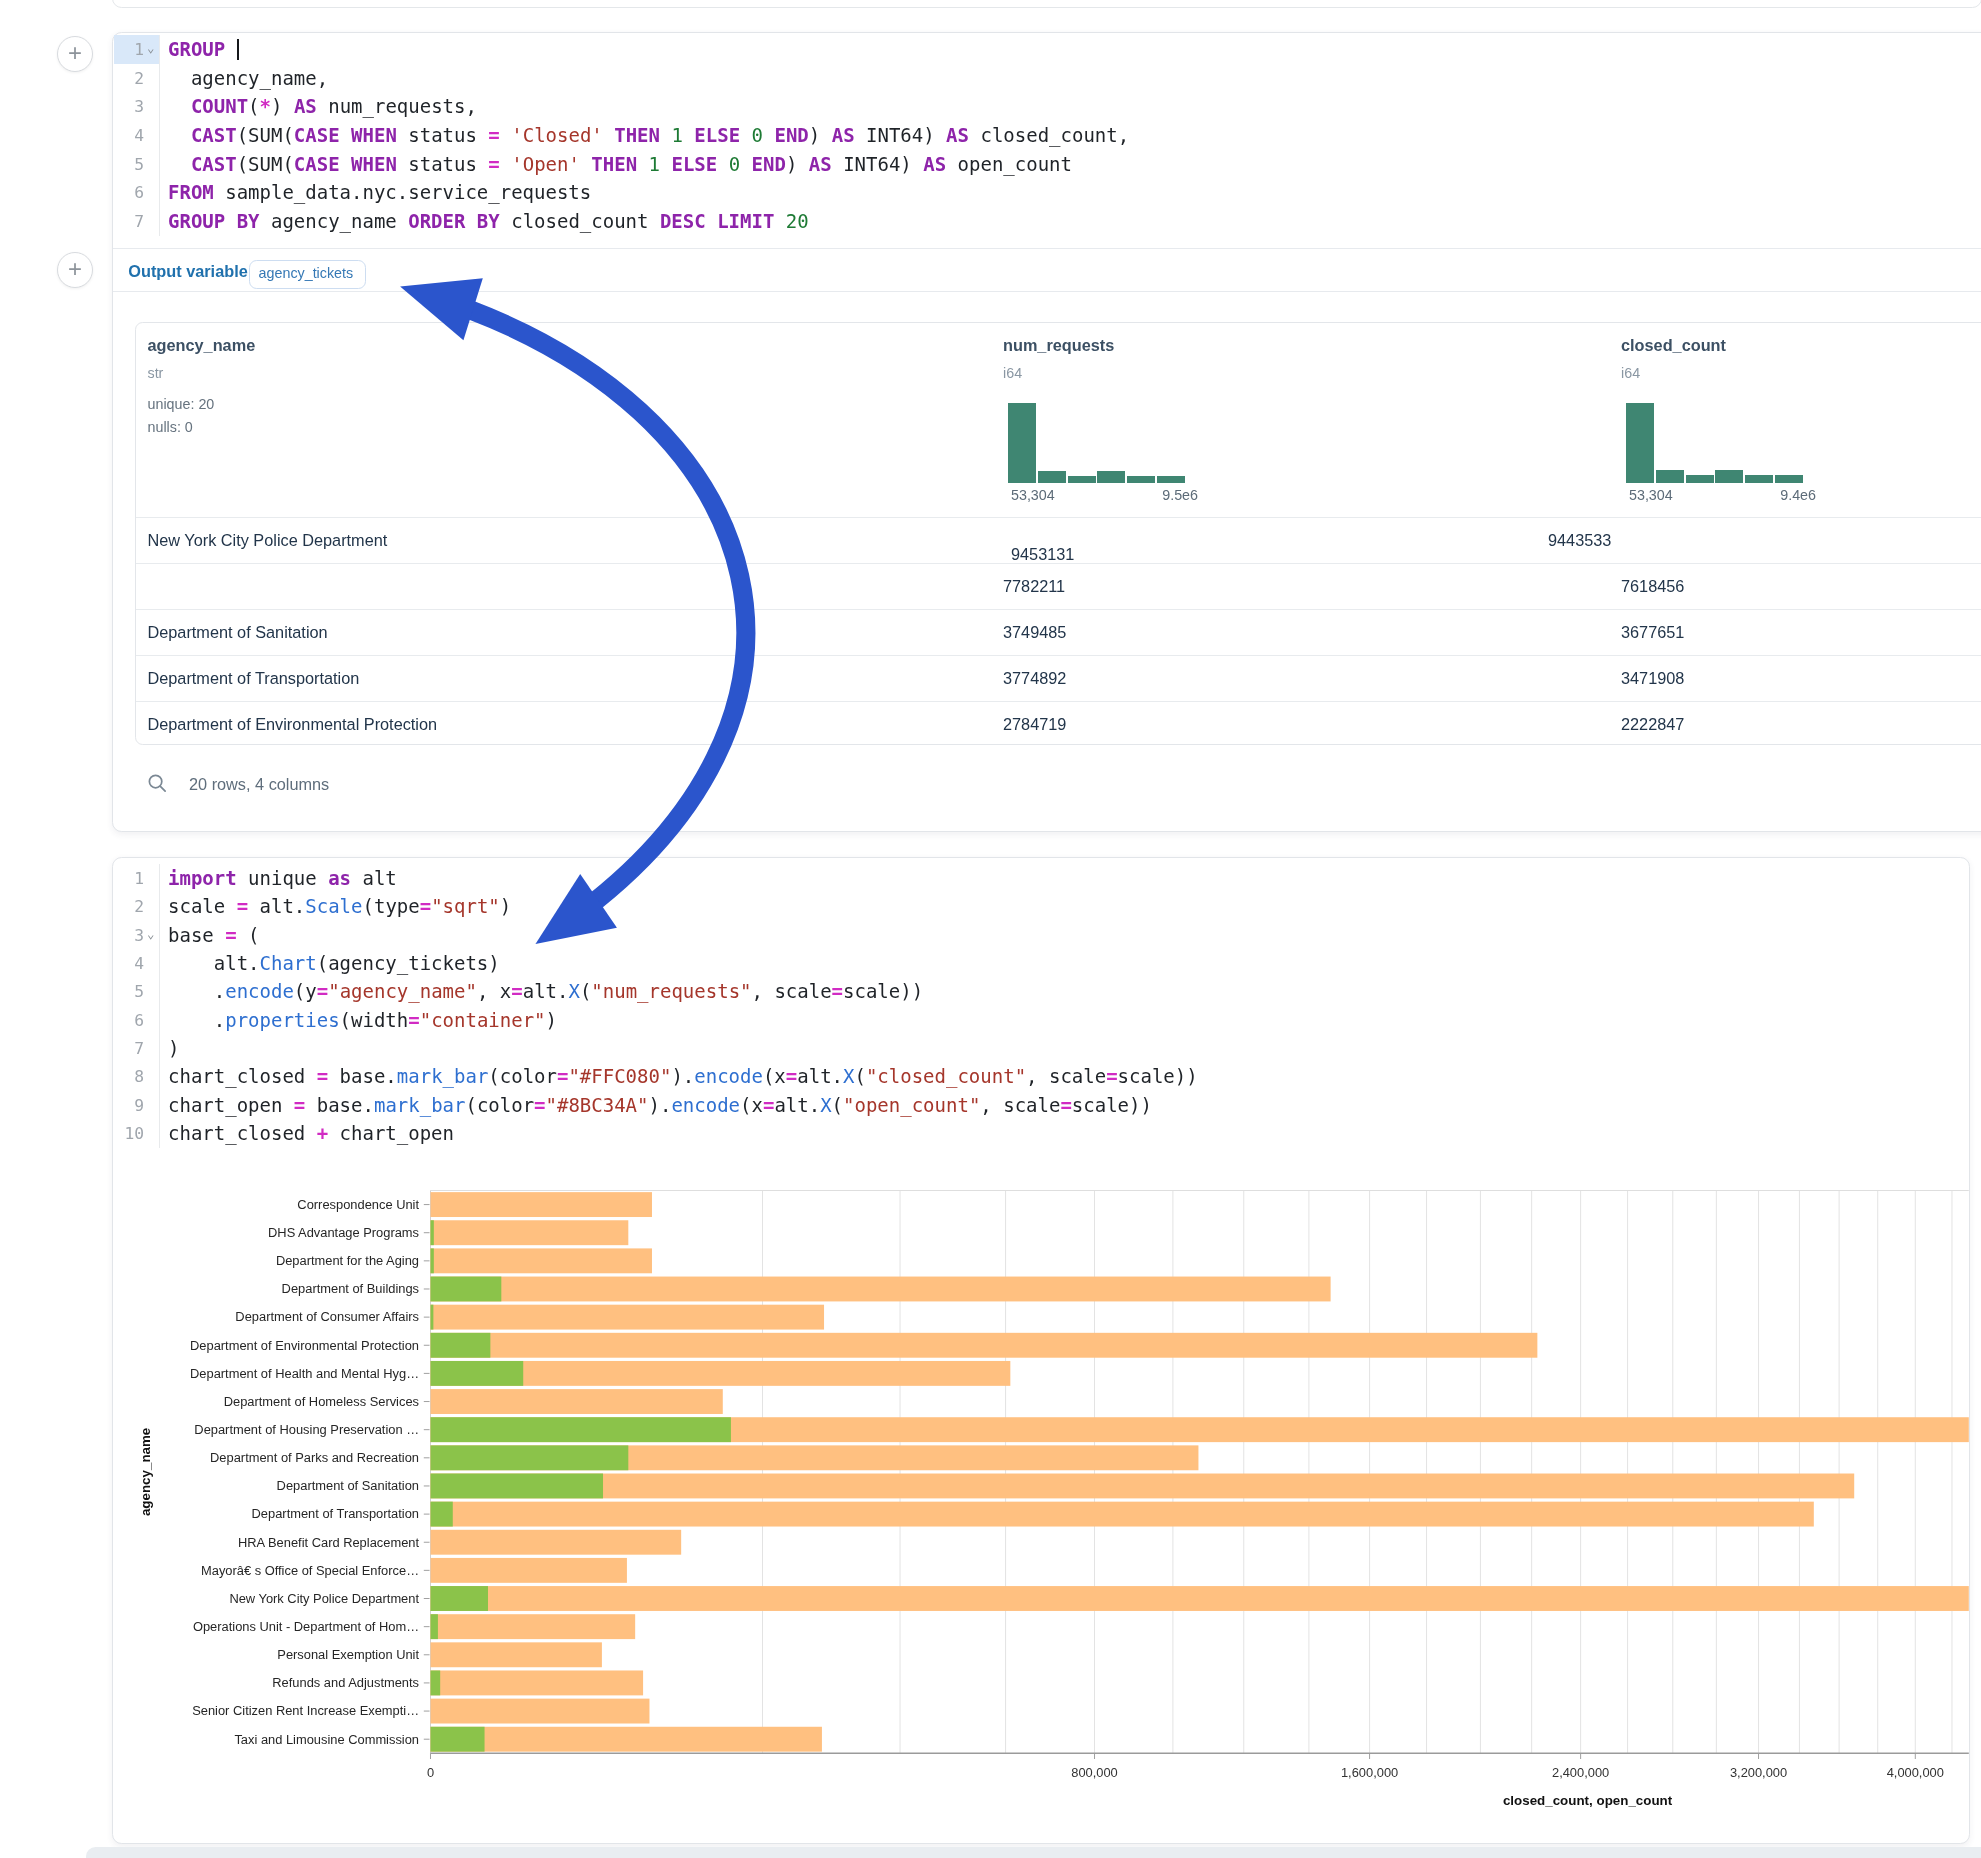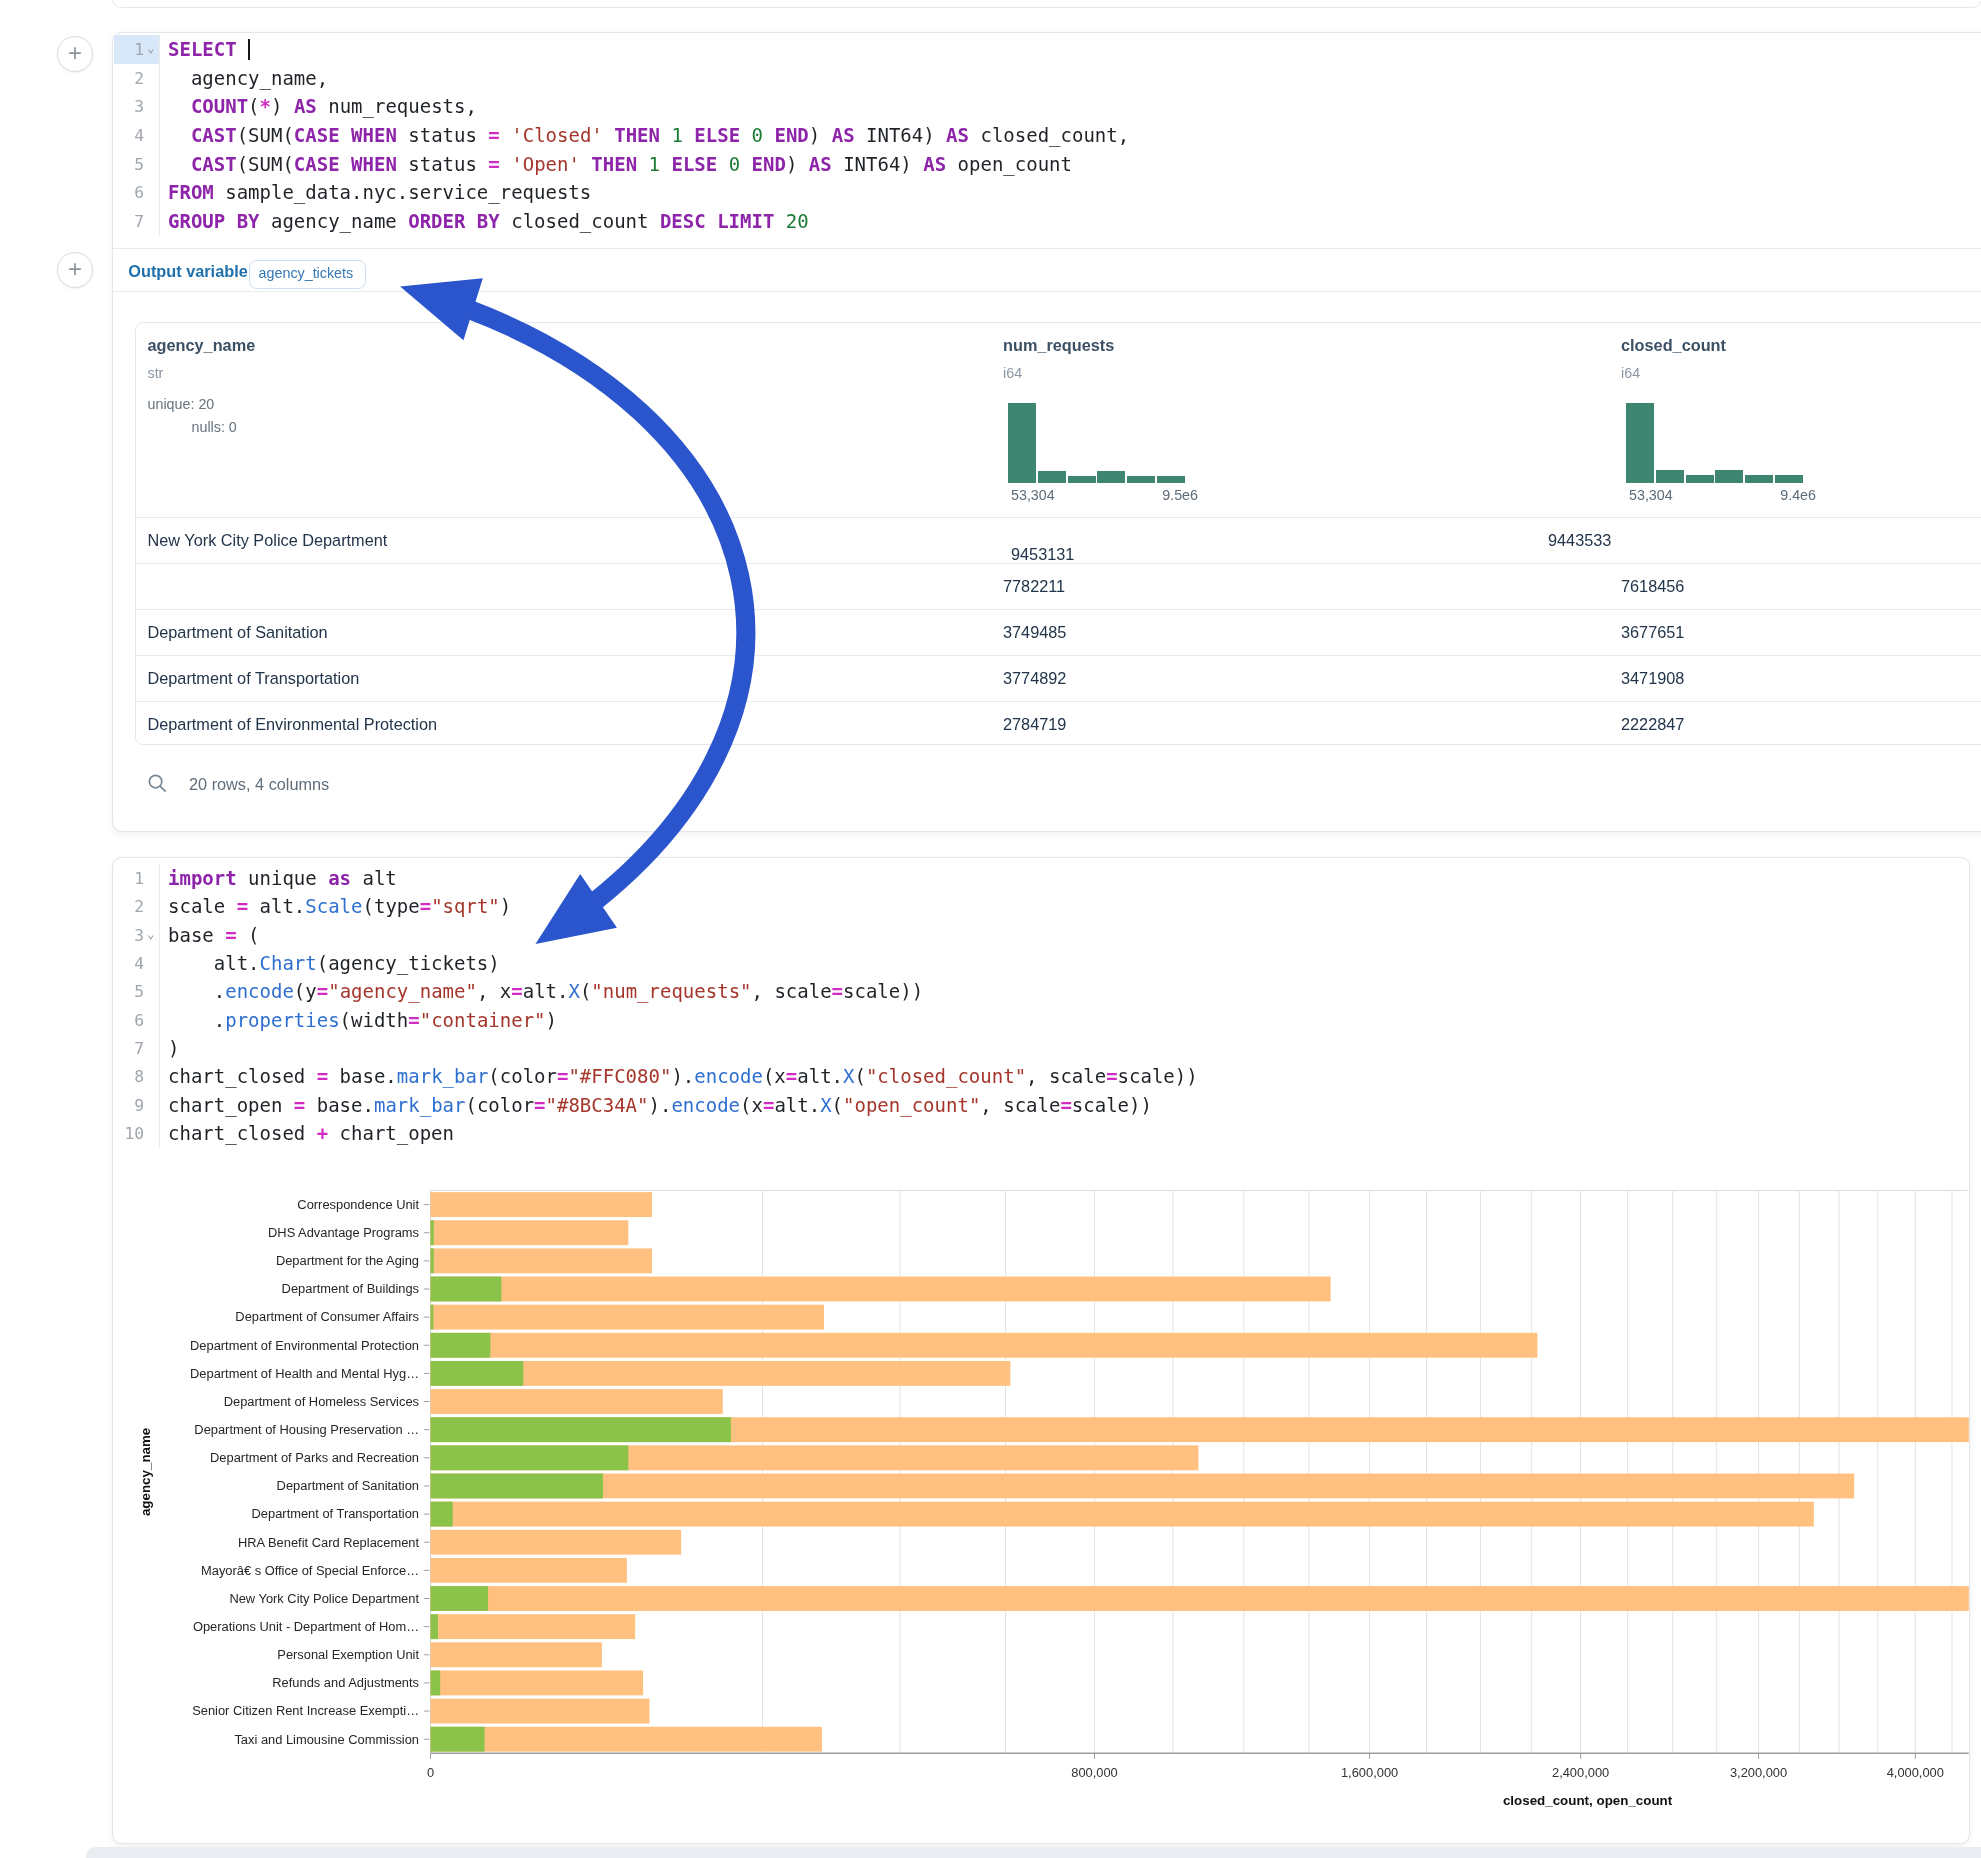--- a/index.html
+++ b/index.html
@@ -68,42 +68,42 @@
   <div class="plus-btn" id="plus1">
     <span>+</span>
   </div>
   <div class="plus-btn" id="plus2">
     <span>+</span>
   </div>
 
   <div class="cell" id="cell1">
     <div id="sql-code">
         <div class="gutter-active" style="top: 1.9px;"></div>
-        <div class="code-line" style="top: 1.9px;"><span class="ln">1</span><span class="fold-ic">⌄</span><span class="code-text"><span class="tk-k">SELECT</span><span class="tk-t"> </span><span class="caret"></span></span></div>
+        <div class="code-line" style="top: 1.9px;"><span class="ln">1</span><span class="fold-ic">⌄</span><span class="code-text"><span class="tk-k">GROUP</span><span class="tk-t"> </span><span class="caret"></span></span></div>
         <div class="code-line" style="top: 31px;"><span class="ln">2</span><span class="code-text"><span class="tk-t">  agency_name,</span></span></div>
         <div class="code-line" style="top: 59px;"><span class="ln">3</span><span class="code-text"><span class="tk-t">  </span><span class="tk-k">COUNT</span><span class="tk-t">(</span><span class="tk-o">*</span><span class="tk-t">) </span><span class="tk-k">AS</span><span class="tk-t"> num_requests,</span></span></div>
         <div class="code-line" style="top: 88px;"><span class="ln">4</span><span class="code-text"><span class="tk-t">  </span><span class="tk-k">CAST</span><span class="tk-t">(SUM(</span><span class="tk-k">CASE</span><span class="tk-t"> </span><span class="tk-k">WHEN</span><span class="tk-t"> status </span><span class="tk-o">=</span><span class="tk-t"> </span><span class="tk-s">'Closed'</span><span class="tk-t"> </span><span class="tk-k">THEN</span><span class="tk-t"> </span><span class="tk-n">1</span><span class="tk-t"> </span><span class="tk-k">ELSE</span><span class="tk-t"> </span><span class="tk-n">0</span><span class="tk-t"> </span><span class="tk-k">END</span><span class="tk-t">) </span><span class="tk-k">AS</span><span class="tk-t"> INT64) </span><span class="tk-k">AS</span><span class="tk-t"> closed_count,</span></span></div>
         <div class="code-line" style="top: 117px;"><span class="ln">5</span><span class="code-text"><span class="tk-t">  </span><span class="tk-k">CAST</span><span class="tk-t">(SUM(</span><span class="tk-k">CASE</span><span class="tk-t"> </span><span class="tk-k">WHEN</span><span class="tk-t"> status </span><span class="tk-o">=</span><span class="tk-t"> </span><span class="tk-s">'Open'</span><span class="tk-t"> </span><span class="tk-k">THEN</span><span class="tk-t"> </span><span class="tk-n">1</span><span class="tk-t"> </span><span class="tk-k">ELSE</span><span class="tk-t"> </span><span class="tk-n">0</span><span class="tk-t"> </span><span class="tk-k">END</span><span class="tk-t">) </span><span class="tk-k">AS</span><span class="tk-t"> INT64) </span><span class="tk-k">AS</span><span class="tk-t"> open_count</span></span></div>
         <div class="code-line" style="top: 145px;"><span class="ln">6</span><span class="code-text"><span class="tk-k">FROM</span><span class="tk-t"> sample_data.nyc.service_requests</span></span></div>
         <div class="code-line" style="top: 174px;"><span class="ln">7</span><span class="code-text"><span class="tk-k">GROUP BY</span><span class="tk-t"> agency_name </span><span class="tk-k">ORDER BY</span><span class="tk-t"> closed_count </span><span class="tk-k">DESC</span><span class="tk-t"> </span><span class="tk-k">LIMIT</span><span class="tk-t"> </span><span class="tk-n">20</span></span></div>
         <div class="gutter-line" style="top: 1.9px; height: 201px;"></div>
       </div>
     <div class="hsep" style="top:215px"></div>
     <div>
       <span class="ov-label">Output variable:</span>
       <span class="ov-pill">
         <span>agency_tickets</span>
       </span>
     </div>
     <div class="hsep" style="top:258px"></div>
     <div id="table-card">
         <div class="th-name" style="left: 11.5px;">agency_name</div>
         <div class="th-type" style="left: 11.5px; text-align: right;">str</div>
         <div class="th-meta" style="left: 11.5px; top: 73px;">unique: 20</div>
-        <div class="th-meta" style="left: 11.5px; top: 96px; margin-left: 44px;">nulls: 0</div>
+        <div class="th-meta" style="left: 11.5px; top: 96px;">nulls: 0</div>
         <div class="th-name" style="left: 867px;">num_requests</div>
         <div class="th-type" style="left: 867px;">i64</div>
         <div class="hist" style="left: 872px; width: 177px;">
           <div class="hist-bar" style="height: 80px;"></div>
           <div class="hist-bar" style="height: 12.4px;"></div>
           <div class="hist-bar" style="height: 6.7px;"></div>
           <div class="hist-bar" style="height: 12.4px;"></div>
           <div class="hist-bar" style="height: 6.7px;"></div>
           <div class="hist-bar" style="height: 6.7px;"></div>
         </div>

